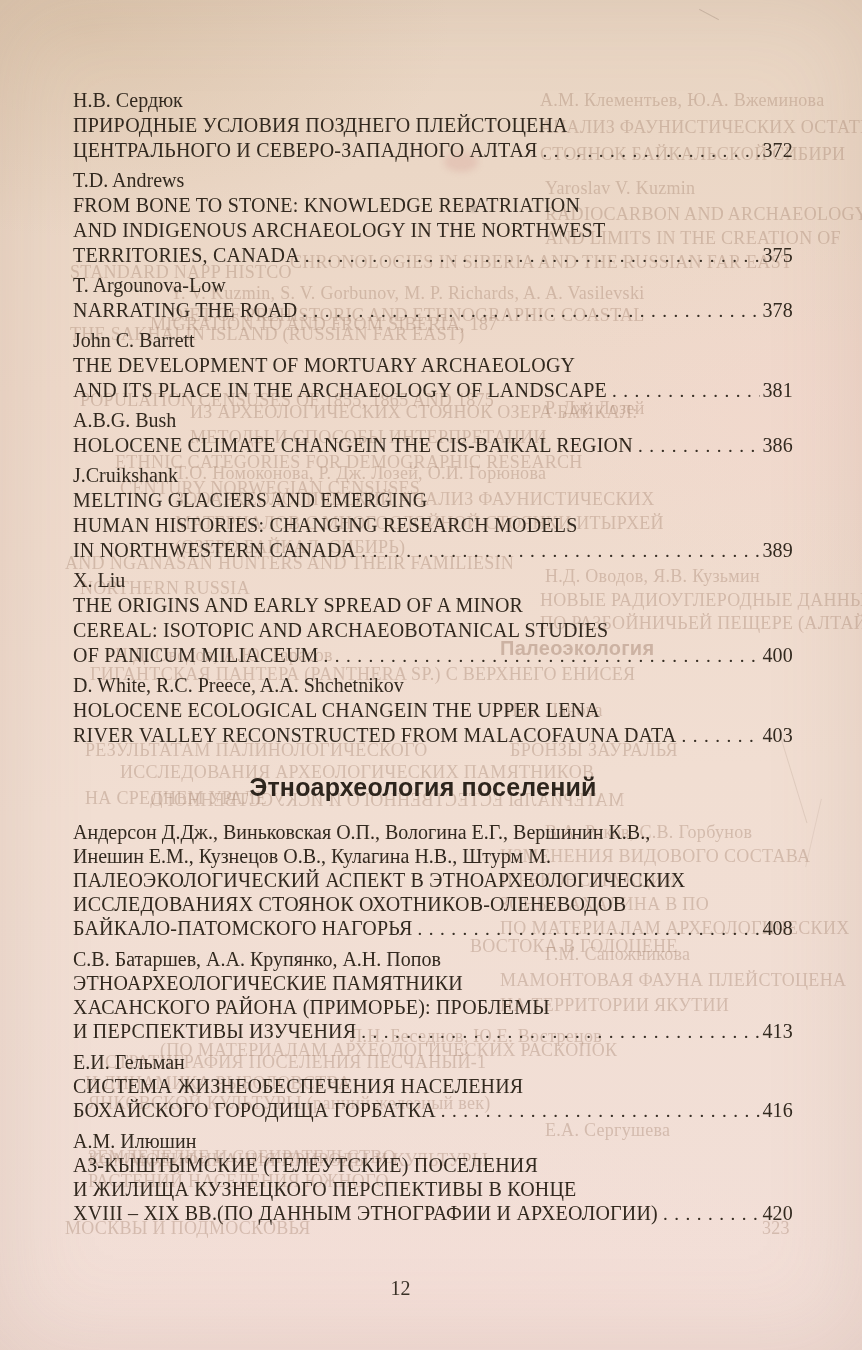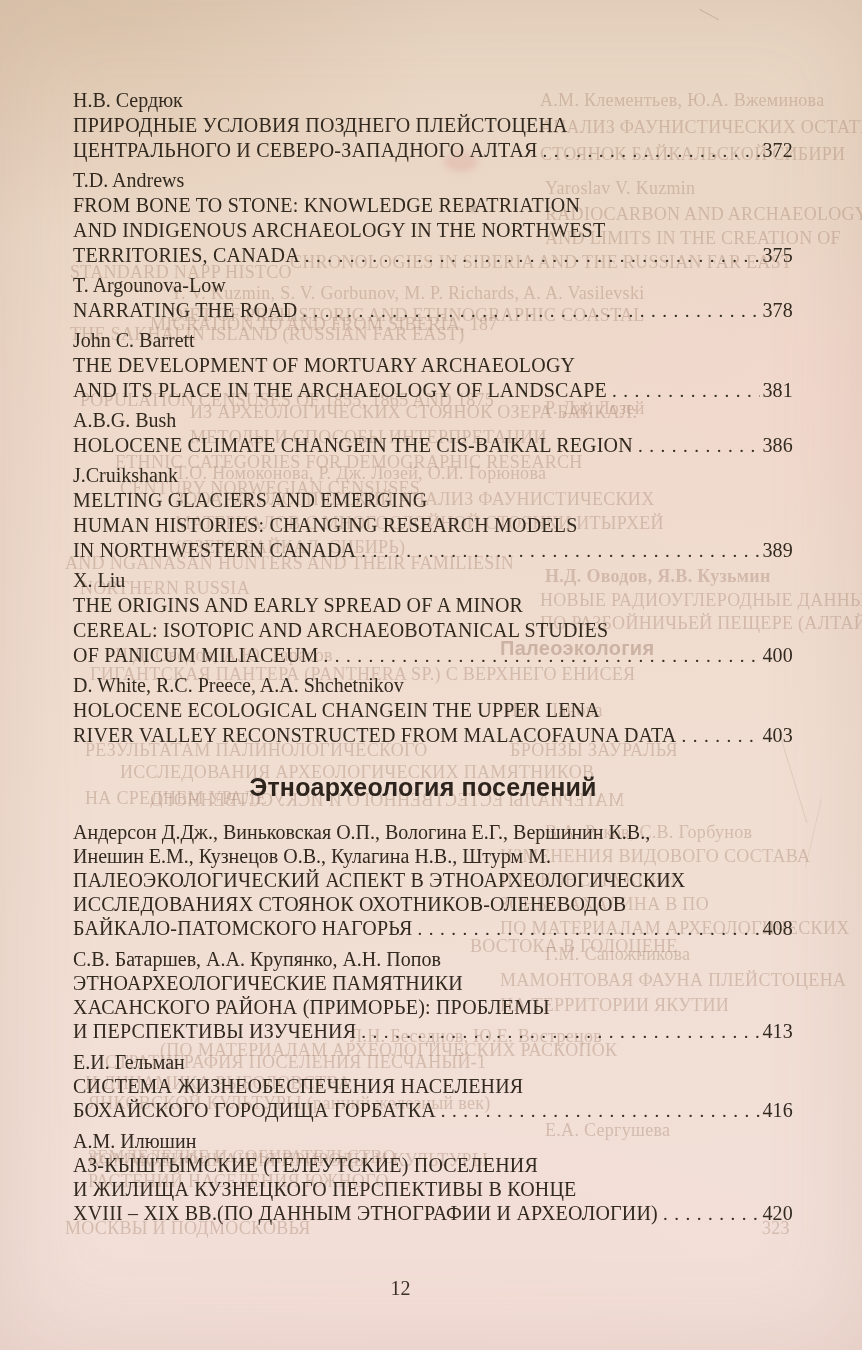--- a/index.html
+++ b/index.html
@@ -90,21 +90,21 @@
       <span class="ghost" style="left: 80px; top: 390px;">POPULATION CENSUSES OF 1855, 1865 AND 1875</span>
       <span class="ghost" style="left: 190px; top: 402px;">ИЗ АРХЕОЛОГИЧЕСКИХ СТОЯНОК ОЗЕРА БАЙКАЛ:</span>
       <span class="ghost" style="left: 190px; top: 427px;">МЕТОДЫ И СПОСОБЫ ИНТЕРПРЕТАЦИИ</span>
       <span class="ghost" style="left: 115px; top: 452px;">ETHNIC CATEGORIES FOR DEMOGRAPHIC RESEARCH</span>
       <span class="ghost" style="left: 175px; top: 463px;">Т.О. Номоконова, Р. Дж. Лозей, О.И. Горюнова</span>
       <span class="ghost" style="left: 120px; top: 478px;">CENTURY NORWEGIAN CENSUSES</span>
       <span class="ghost" style="left: 175px; top: 489px;">ЗООАРХЕОЛОГИЧЕСКИЙ АНАЛИЗ ФАУНИСТИЧЕСКИХ</span>
       <span class="ghost" style="left: 175px; top: 513px;">МАТЕРИАЛОВ С МНОГОСЛОЙНОЙ СТОЯНКИ ИТЫРХЕЙ</span>
       <span class="ghost" style="left: 175px; top: 537px;">(ОЗЕРО БАЙКАЛ, СИБИРЬ)</span>
       <span class="ghost" style="left: 65px; top: 553px;">AND NGANASAN HUNTERS AND THEIR FAMILIESIN</span>
-      <span class="ghost" style="left: 545px; top: 566px; font-weight: bold;">Н.Д. Оводов, Я.В. Кузьмин</span>
+      <span class="ghost" style="left: 545px; top: 566px;">Н.Д. Оводов, Я.В. Кузьмин</span>
       <span class="ghost" style="left: 80px; top: 578px;">NORTHERN RUSSIA</span>
       <span class="ghost" style="left: 540px; top: 590px;">НОВЫЕ РАДИОУГЛЕРОДНЫЕ ДАННЫЕ</span>
       <span class="ghost" style="left: 540px; top: 613px;">ПО РАЗБОЙНИЧЬЕЙ ПЕЩЕРЕ (АЛТАЙ)</span>
       <span class="ghost ghost-bold" style="left: 500px; top: 637px;">Палеоэкология</span>
       <span class="ghost" style="left: 115px; top: 645px;">Н.Д. Оводов, А.Ю. Тарасов</span>
       <span class="ghost" style="left: 90px; top: 664px;">ГИГАНТСКАЯ ПАНТЕРА (PANTHERA SP.) С ВЕРХНЕГО ЕНИСЕЯ</span>
       <span class="ghost" style="left: 505px; top: 700px;">Н.К. Панова</span>
       <span class="ghost" style="left: 85px; top: 740px;">РЕЗУЛЬТАТАМ ПАЛИНОЛОГИЧЕСКОГО</span>
       <span class="ghost" style="left: 510px; top: 740px;">БРОНЗЫ ЗАУРАЛЬЯ</span>
       <span class="ghost" style="left: 120px; top: 762px;">ИССЛЕДОВАНИЯ АРХЕОЛОГИЧЕСКИХ ПАМЯТНИКОВ</span>

